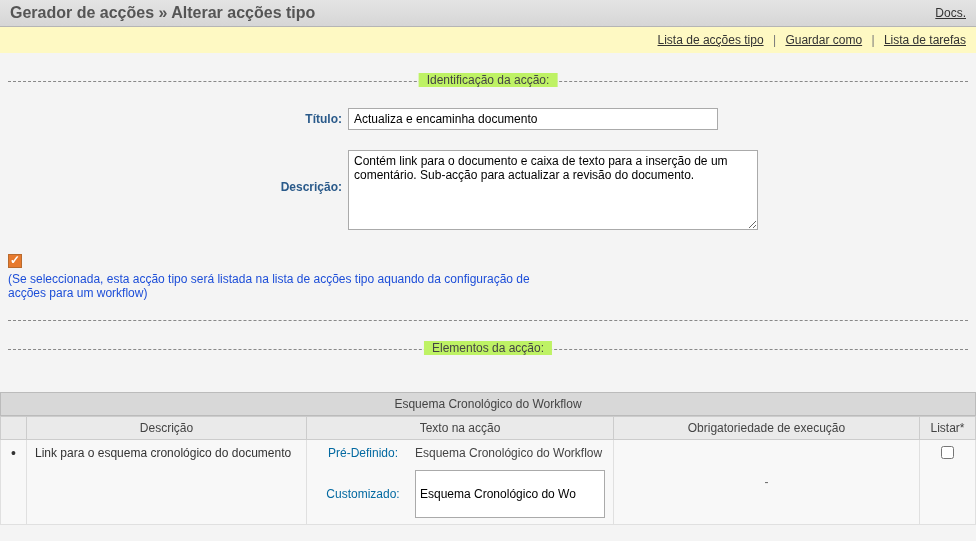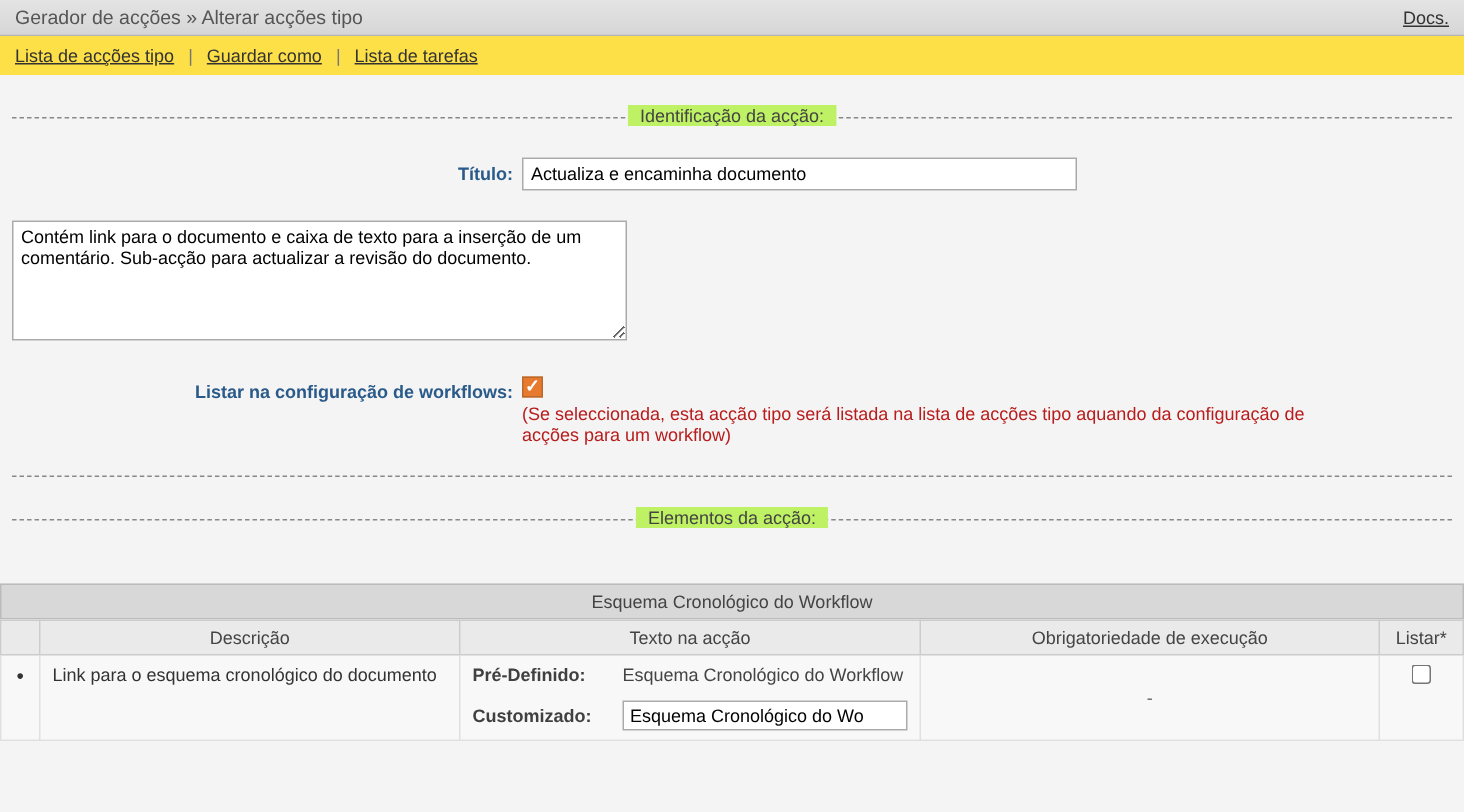--- a/index.html
+++ b/index.html
@@ -12,33 +12,33 @@
 }
 .header-bar {
   background: linear-gradient(to bottom, #e4e4e4, #d6d6d6);
   border-bottom: 1px solid #b5b5b5;
   padding: 4px 10px;
   display: flex;
   justify-content: space-between;
   align-items: center;
 }
 .header-bar .title {
-  font-weight: normal;
+  font-weight: bold;
   color: #555;
-  font-size: 13px;
+  font-size: 16px;
 }
 .header-bar a {
   color: #333;
   text-decoration: underline;
 }
 .link-row {
-  text-align: left;
+  text-align: right;
   padding: 6px 10px;
   font-size: 12px;
-  background: #fde047;
+  background: #fef9c3;
 }
 .link-row a { color: #333; text-decoration: underline; }
 .link-row .sep { margin: 0 6px; color: #777; }
 .fieldset {
   margin: 28px 8px 8px 8px;
   position: relative;
   border-top: 1px dashed #888;
   border-bottom: 1px dashed #888;
   padding: 18px 0 0 0;
 }
@@ -79,21 +79,21 @@
   width: 410px;
   height: 80px;
   padding: 3px 5px;
   border: 1px solid #aaa;
   font-family: inherit;
   font-size: 12px;
   background: #fff;
   resize: both;
 }
 .form-help {
-  color: #b91c1c;
+  color: #1d4ed8;
   font-size: 12px;
   margin-top: 4px;
   max-width: 560px;
 }
 .chk {
   appearance: none;
   width: 14px;
   height: 14px;
   border: 1px solid #b86a2e;
   background: #e77a2e;
@@ -133,33 +133,33 @@
 }
 table.grid td {
   border: 1px solid #e0e0e0;
   padding: 6px 8px;
   vertical-align: top;
   font-size: 12px;
   background: #f8f8f8;
 }
 .bullet { font-size: 14px; line-height: 1; }
 .inline-label {
-  color: #404040;
-  font-weight: bold;
+  color: #0369a1;
+  font-weight: normal;
   font-size: 12px;
   display: inline-block;
   width: 100px;
-  text-align: left;
+  text-align: center;
   padding-right: 4px;
 }
 .inline-row { display: flex; align-items: center; margin-bottom: 10px; }
 .inline-row .val { flex: 1; color: #444; }
 .inline-row input[type="text"] {
   width: 190px;
-  padding: 2px 4px;
+  padding: 16px 4px;
   border: 1px solid #aaa;
   font-family: inherit;
   font-size: 12px;
 }
 .center { text-align: center; }
 .dash { color: #666; }
 </style>
 </head>
 <body>
 
@@ -180,27 +180,27 @@
   <div class="legend">Identificação da acção:</div>
 
   <div class="form-row">
     <div class="form-label">Título:</div>
     <div class="form-field">
       <input type="text" value="Actualiza e encaminha documento" style="">
     </div>
   </div>
 
   <div class="form-row">
+    <div class="form-label" style="padding-top:30px">Descrição:</div>
     <div class="form-field">
       <textarea style="">Contém link para o documento e caixa de texto para a inserção de um comentário. Sub-acção para actualizar a revisão do documento.</textarea>
     </div>
   </div>
 
   <div class="form-row">
-    <div class="form-label">Listar na configuração de workflows:</div>
     <div class="form-field">
       <input type="checkbox" class="chk" checked="" style="">
       <div class="form-help">(Se seleccionada, esta acção tipo será listada na lista de acções tipo aquando da configuração de acções para um workflow)</div>
     </div>
   </div>
 </div>
 
 <div class="fieldset" style="border-bottom:none;padding-bottom:0">
   <div class="legend">Elementos da acção:</div>
 </div>

